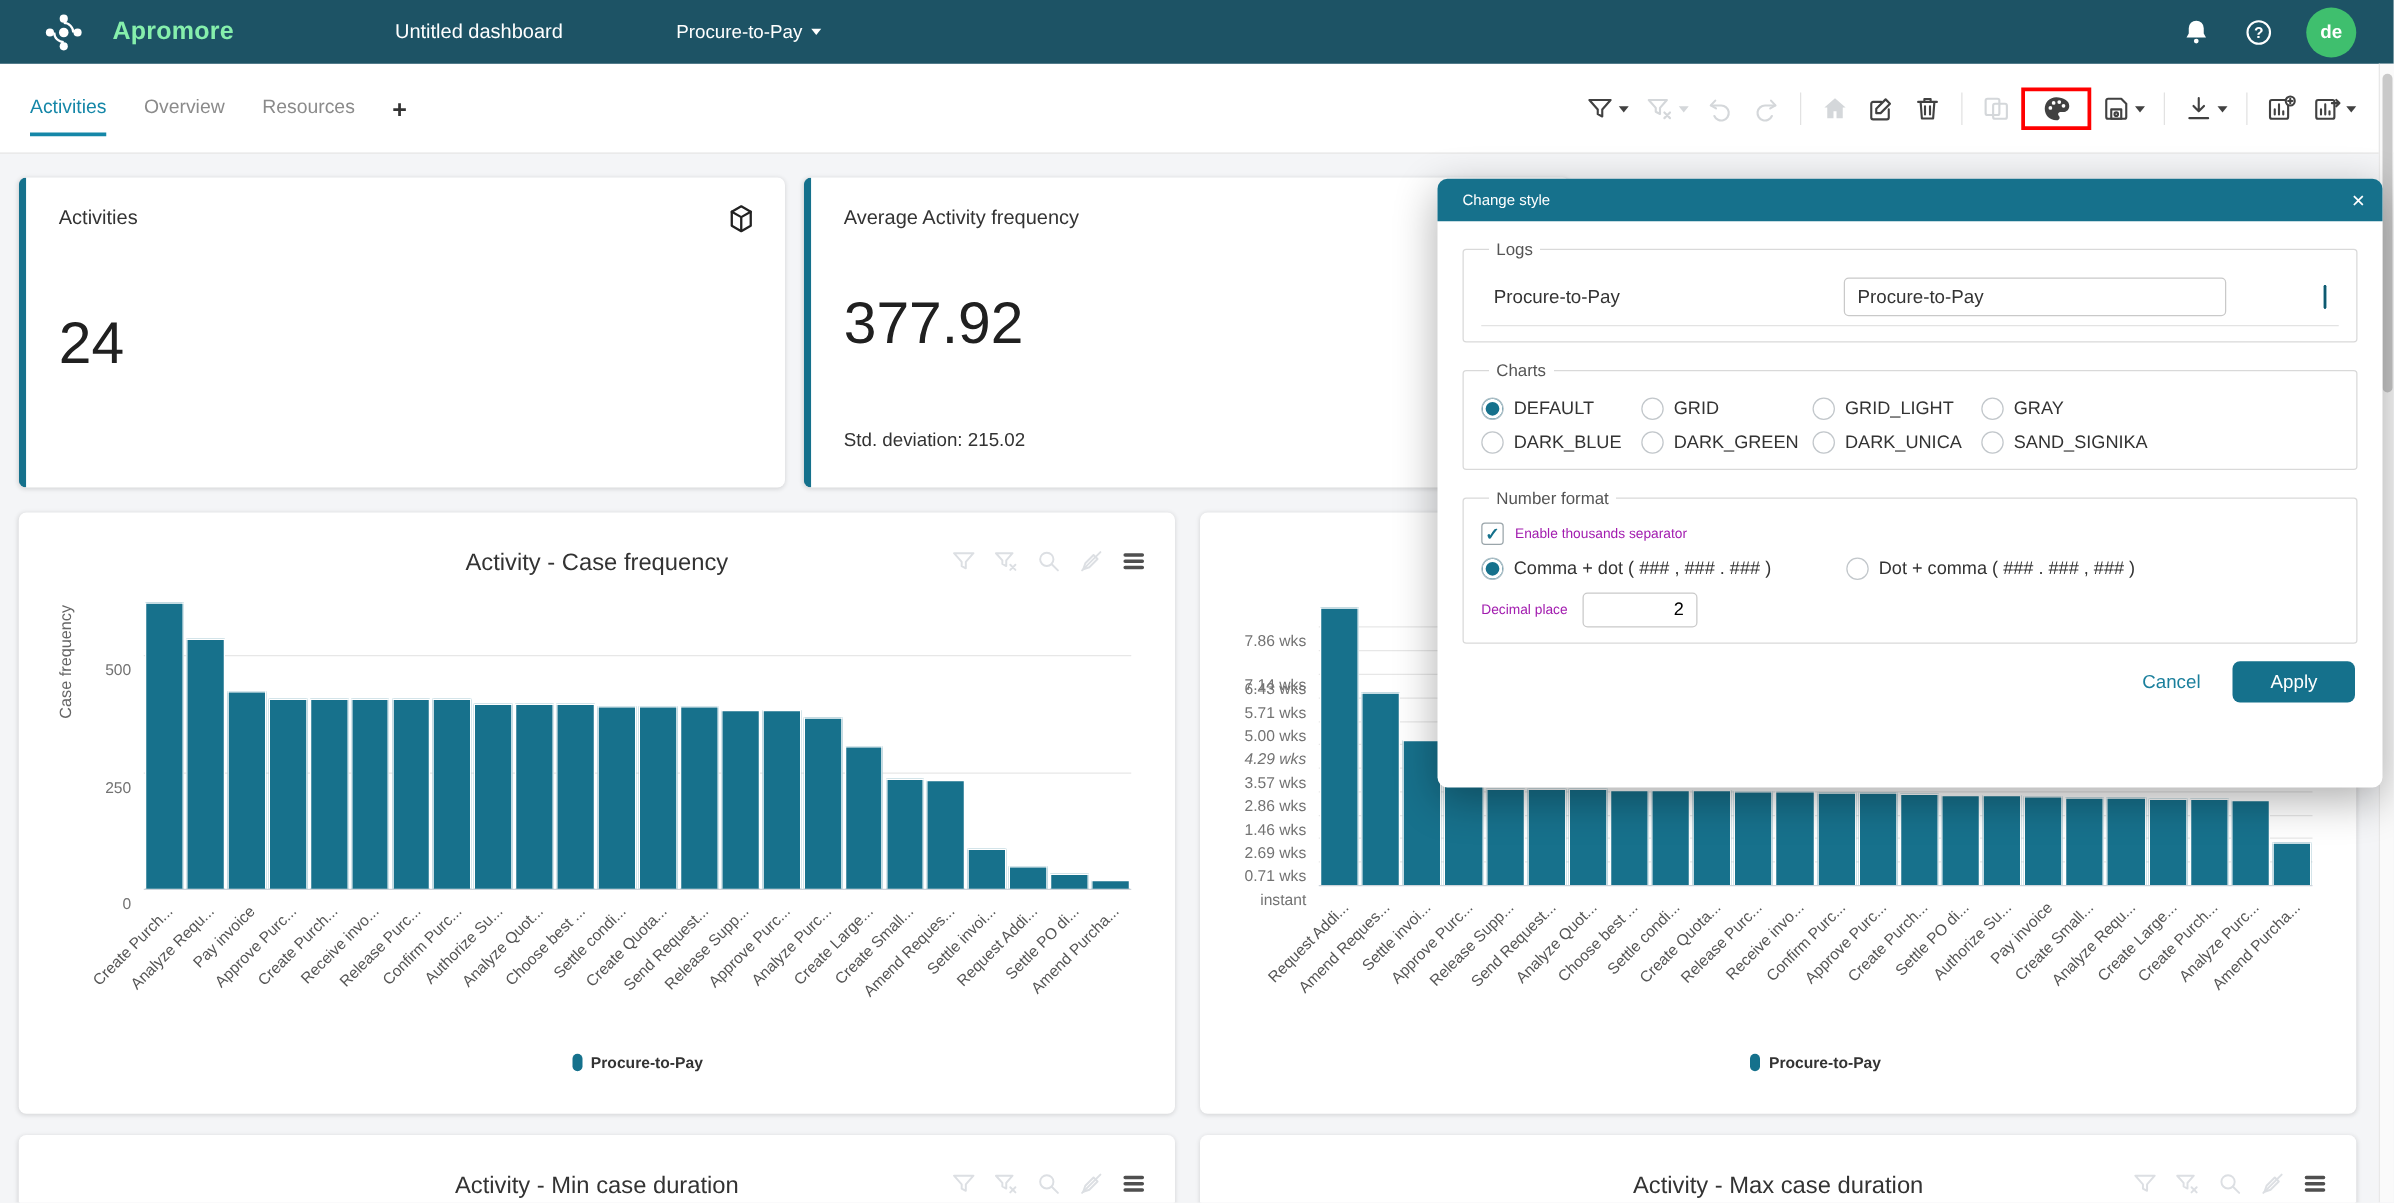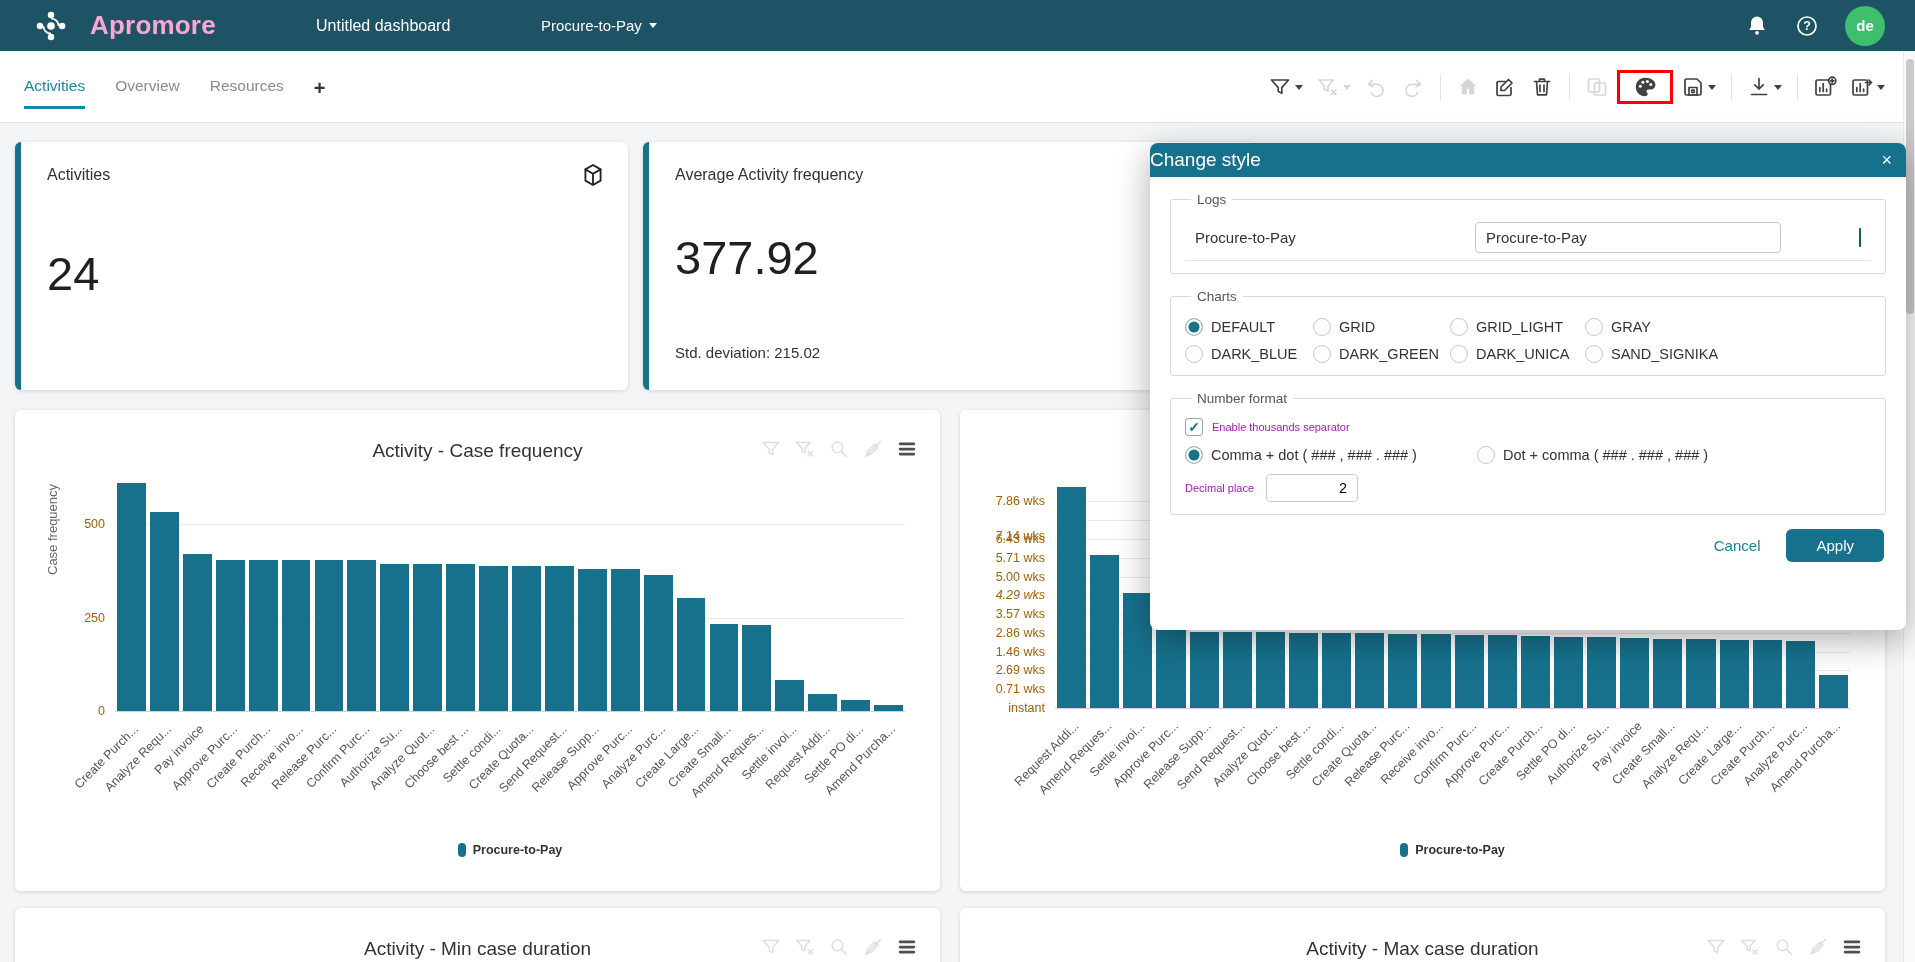--- a/index.html
+++ b/index.html
@@ -2,21 +2,21 @@
 <html><head>
 <meta charset="utf-8">
 <style>
   * { margin:0; padding:0; box-sizing:border-box; }
   html,body { width:1915px; height:962px; overflow:hidden; }
   body { font-family:"Liberation Sans", sans-serif; background:#f4f5f7; position:relative; }
 
   
   .navbar { position:absolute; left:0; top:0; width:1915px; height:51px; background:#1d5365; display:flex; align-items:center; z-index:20; }
   .logo { width:34px; height:34px; margin-left:34px; }
-  .brand { color:#f9a8d4; font-size:26px; font-weight:bold; margin-left:22px; letter-spacing:.2px; }
+  .brand { color:#86efac; font-size:20px; font-weight:bold; margin-left:22px; letter-spacing:.2px; }
   .dash-title { color:#fff; font-size:16px; font-weight:500; position:absolute; left:316px; }
   .log-selector { color:#fff; font-size:15px; position:absolute; left:541px; display:flex; align-items:center; gap:7px; cursor:pointer; }
   .nav-right { position:absolute; right:30px; display:flex; align-items:center; gap:26px; }
   .nav-ic { width:24px; height:24px; color:#fff; }
   .avatar { width:40px; height:40px; border-radius:50%; background:#3fbf6e; color:#fff; font-size:15px; font-weight:bold; display:flex; align-items:center; justify-content:center; }
 
   
   .subheader { position:absolute; left:0; top:51px; width:1915px; height:72px; background:#fff; border-bottom:1px solid #e4e4e4; z-index:5; }
   .tabs { position:absolute; left:24px; top:26px; display:flex; gap:30px; align-items:flex-end; }
   .tab { font-size:15.5px; color:#8b8b8b; padding-bottom:11px; border-bottom:3px solid transparent; cursor:pointer; }
@@ -45,42 +45,42 @@
 
   
   .chart-title { position:absolute; top:30px; left:0; right:0; text-align:center; font-size:19px; color:#333; }
   .chart-icons { position:absolute; top:28px; right:22px; display:flex; align-items:center; gap:12px; }
   .chart-icons .cic { width:22px; height:22px; color:#dcdfe3; cursor:pointer; }
   .chart-icons .cic.dark { color:#4f4f4f; }
   .plot-wrap { position:absolute; }
   .chart-plot { position:absolute; left:0; top:0; width:100%; height:100%; border-bottom:1px solid #ccd3da; }
   .gridline { position:absolute; left:0; right:0; height:1px; background:#e7e7e7; }
   .bar { position:absolute; bottom:0; border:1px solid #ffffff; border-bottom:none; }
-  .ytick { position:absolute; right:calc(100% + 10px); transform:translateY(-50%); font-size:12.5px; color:#a16207; white-space:nowrap; }
+  .ytick { position:absolute; right:calc(100% + 10px); transform:translateY(-50%); font-size:12.5px; color:#737373; white-space:nowrap;margin-top:12px; }
   .xlabels { position:absolute; top:100%; left:0; width:100%; height:125px; }
   .xlabel { position:absolute; top:10px; font-size:12.5px; color:#555; white-space:nowrap; transform:rotate(-45deg); transform-origin:100% 0; }
   .ylab { position:absolute; left:30px; top:165px; transform:rotate(-90deg); transform-origin:left top; font-size:13px; color:#666; white-space:nowrap; }
   .legend { position:absolute; bottom:34px; display:flex; align-items:center; justify-content:center; gap:7px; }
   .legend .pill { width:8px; height:14px; border-radius:4px; background:#15718c; }
   .legend .ltext { font-size:12.5px; font-weight:bold; color:#333; cursor:pointer; }
 
   #chart-left  { left:15px;  top:410px; width:925px; height:481px; }
   #chart-right { left:960px; top:410px; width:925px; height:481px; }
   #chart-left  .plot-wrap { left:100px; top:60px; width:790px; height:242px; }
   #chart-right .plot-wrap { left:95px;  top:72px; width:795px; height:227px; }
   #chart-left  .legend { left:100px; width:790px; }
   #chart-right .legend { left:95px;  width:795px; }
 
   #card-min { left:15px;  top:908px; width:925px; height:210px; }
   #card-max { left:960px; top:908px; width:925px; height:210px; }
 
   
   .dialog { position:absolute; left:1150px; top:143px; width:756px; height:487px; background:#fff; border-radius:8px; box-shadow:0 10px 34px rgba(0,0,0,.32); z-index:100; }
   .dlg-header { height:34px; background:#16718c; border-radius:8px 8px 0 0; display:flex; align-items:center; color:#fff; }
-  .dlg-title { font-size:19px; margin-left:0; flex:1; }
+  .dlg-title { font-size:12px; margin-left:20px; flex:1; }
   .dlg-close { margin-right:14px; font-size:18px; cursor:pointer; line-height:1; }
   fieldset { border:1px solid #d9d9d9; border-radius:3px; margin:15px 20px 0; padding:8px 14px 12px; }
   legend { font-size:13.5px; color:#555; padding:0 6px; margin-left:6px; }
   .tbl-head, .tbl-row { display:grid; grid-template-columns:1fr 330px 56px; align-items:center; padding:0 10px; }
   .tbl-head { background:#e3f0f3; height:32px; border-bottom:2px solid #333; font-size:15px; font-weight:bold; color:#1c1c1c; }
   .tbl-head .col-color, .tbl-row .col-color { justify-self:end; }
   .tbl-row { height:46px; border-bottom:1px solid #e3e3e3; font-size:15px; color:#333; }
   .lbl-input { width:306px; height:31px; border:1px solid #c9c9c9; border-radius:4px; padding:0 10px; font-size:15px; color:#333; font-family:"Liberation Sans",sans-serif; }
   .swatch { width:20px; height:20px; border-radius:3px; background:#17718c; border:1px solid #0e5a70; cursor:pointer; }
   .radio-grid { display:grid; grid-template-columns:128px 137px 135px 1fr; row-gap:9px; padding-top:6px; }

